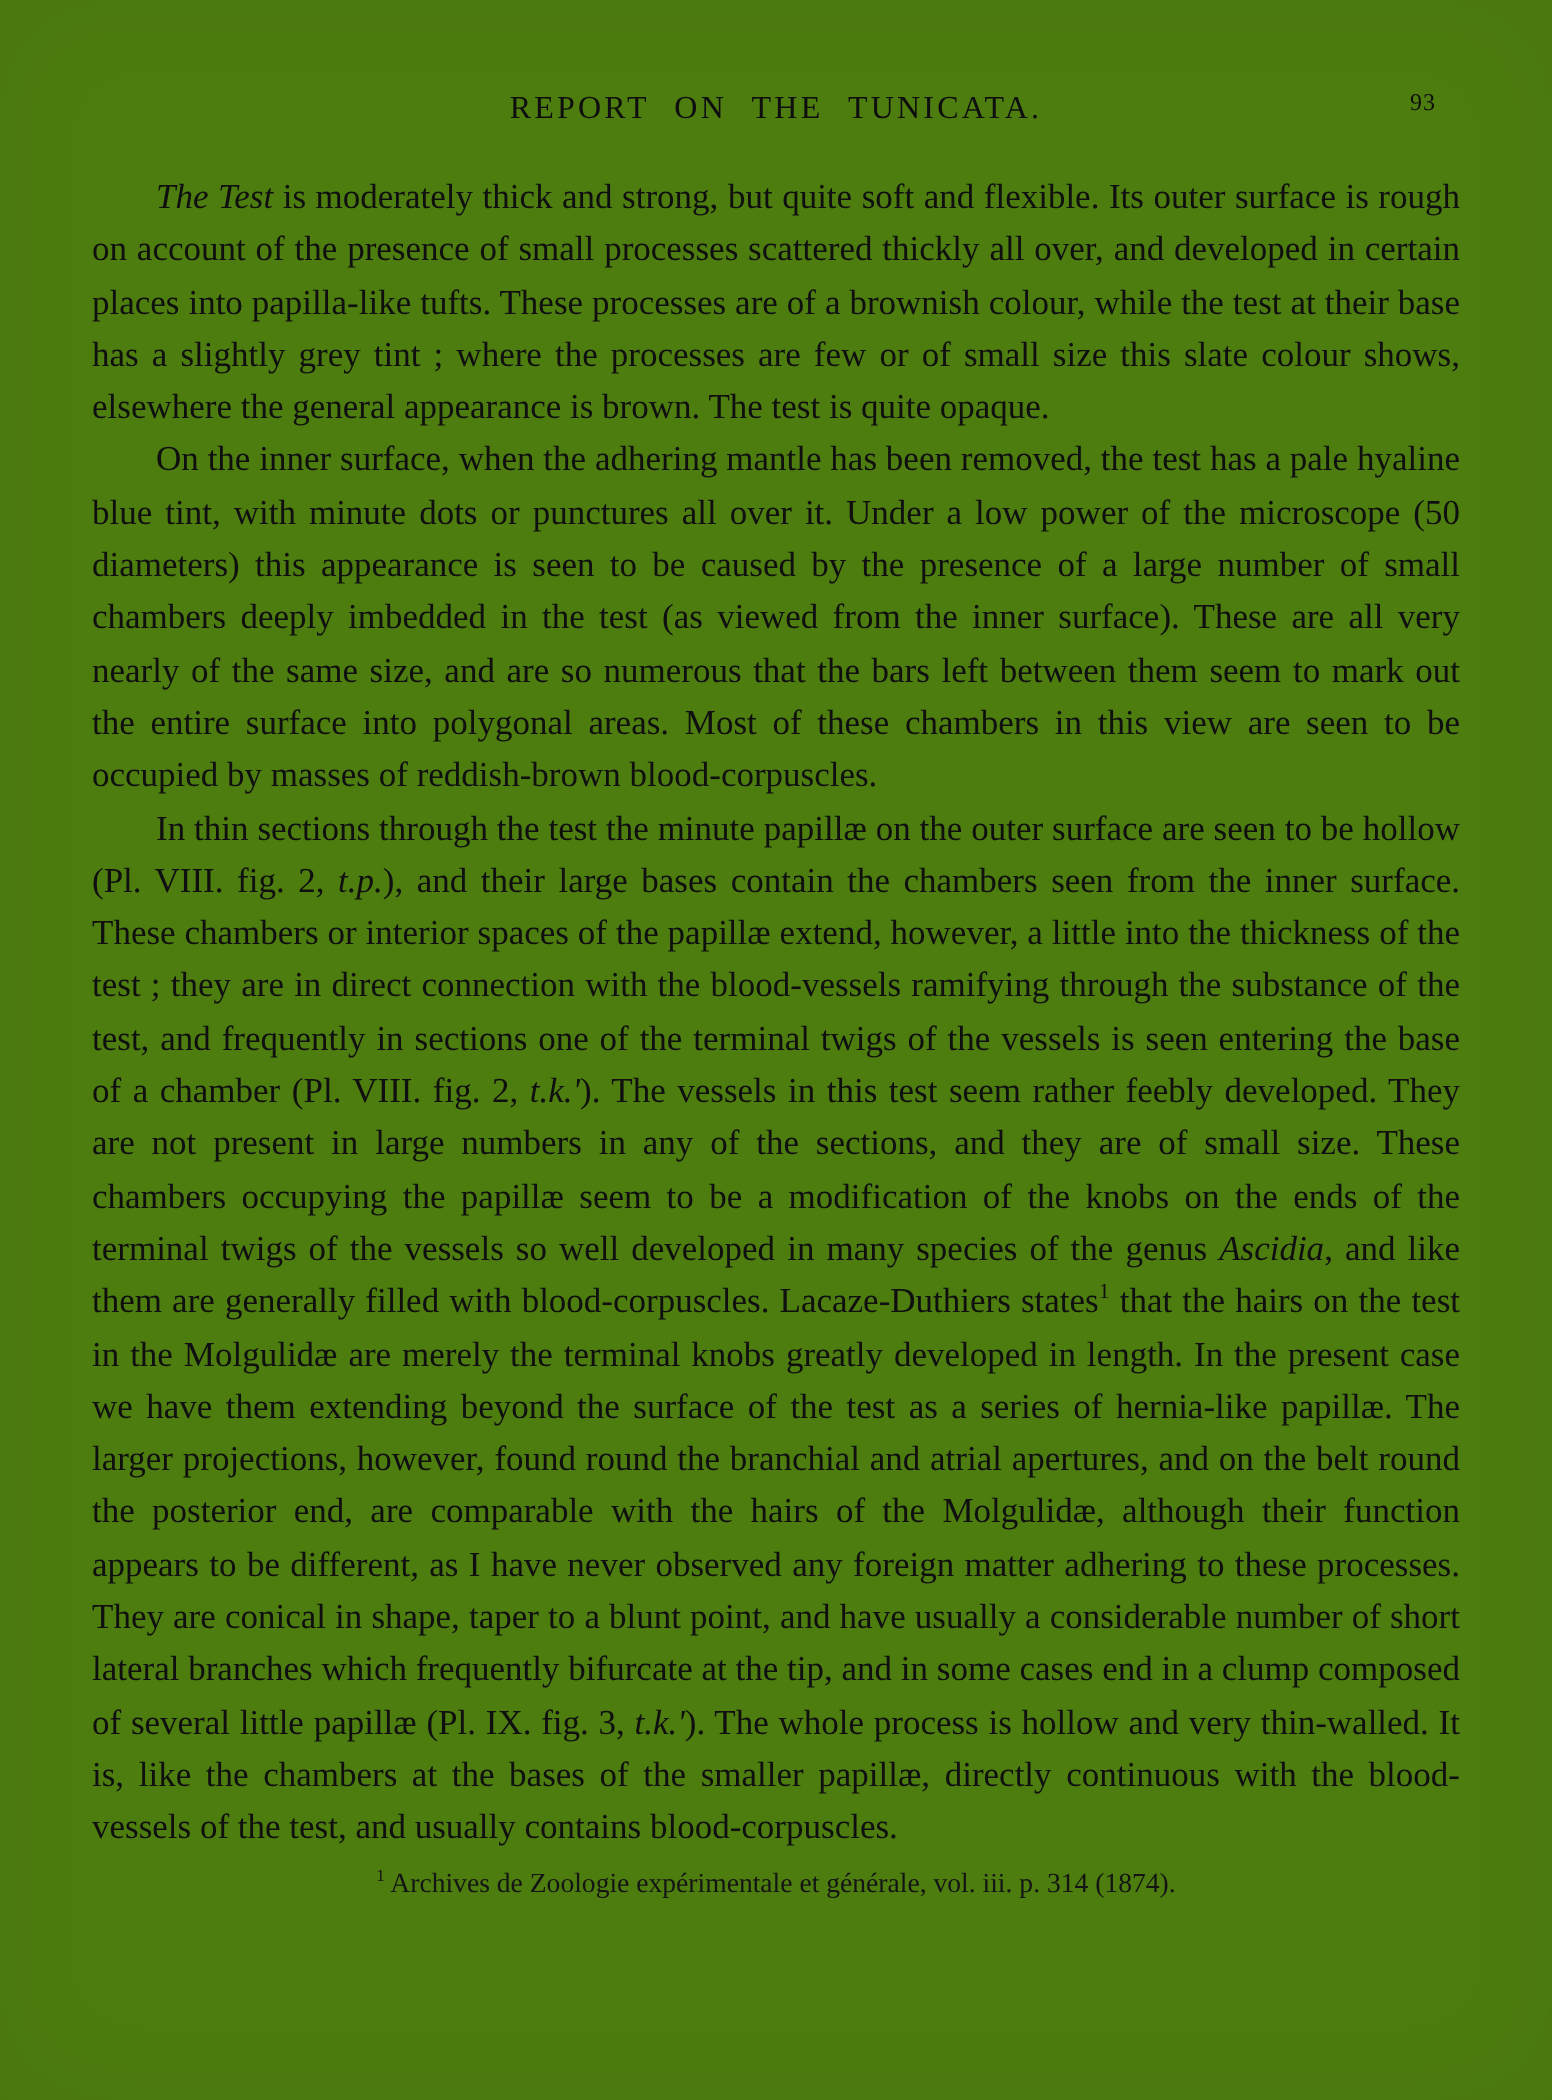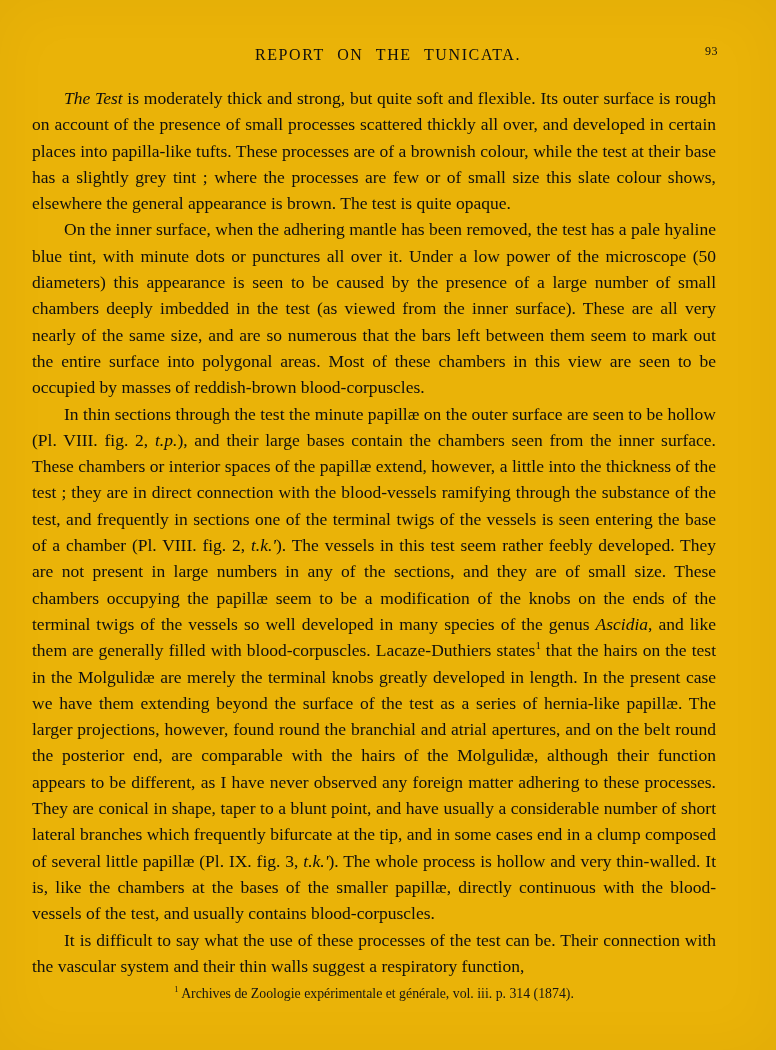--- a/index.html
+++ b/index.html
@@ -1,21 +1,21 @@
 <!DOCTYPE html>
 <html><head>
 <meta charset="utf-8">
 <style>
   html, body { margin: 0; padding: 0; background: #d8d8d8; }
   .page {
     position: relative;
     width: 776px;
     height: 1050px;
     margin: 0 auto;
-    background: #eab308;
+    background: #4d7c0f;
     font-family: "Liberation Serif", "DejaVu Serif", serif;
     color: #101010;
     overflow: hidden;
     box-shadow: inset 0 0 60px rgba(0,0,0,0.04);
   }
   .running-head {
     position: absolute;
     top: 46px;
     left: 0;
     right: 0;
@@ -30,21 +30,21 @@
     position: absolute;
     top: 44px;
     right: 58px;
     font-size: 12px;
     letter-spacing: 0.5px;
     color: #0e0e0e;
   }
   .body-text {
     position: absolute;
     top: 85px;
-    left: 32px;
+    left: 46px;
     width: 684px;
     text-align: justify;
     font-size: 17.5px;
     line-height: 26.3px;
     color: #0f0f0f;
   }
   .body-text p {
     margin: 0;
     padding: 0;
     text-indent: 32px;
@@ -73,19 +73,18 @@
   <div class="page-number">93</div>
 
   <div class="body-text">
 
     <p><i>The Test</i><span> is moderately thick and strong, but quite soft and flexible.  Its outer surface is rough on account of the presence of small processes scattered thickly all over, and developed in certain places into papilla-like tufts.  These processes are of a brownish colour, while the test at their base has a slightly grey tint ; where the processes are few or of small size this slate colour shows, elsewhere the general appearance is brown.  The test is quite opaque.</span></p>
 
     <p><span>On the inner surface, when the adhering mantle has been removed, the test has a pale hyaline blue tint, with minute dots or punctures all over it.  Under a low power of the microscope (50 diameters) this appearance is seen to be caused by the presence of a large number of small chambers deeply imbedded in the test (as viewed from the inner surface). These are all very nearly of the same size, and are so numerous that the bars left between them seem to mark out the entire surface into polygonal areas.  Most of these chambers in this view are seen to be occupied by masses of reddish-brown blood-corpuscles.</span></p>
 
     <p><span>In thin sections through the test the minute papillæ on the outer surface are seen to be hollow (Pl. VIII. fig. 2, </span><i>t.p.</i><span>), and their large bases contain the chambers seen from the inner surface.  These chambers or interior spaces of the papillæ extend, however, a little into the thickness of the test ; they are in direct connection with the blood-vessels ramifying through the substance of the test, and frequently in sections one of the terminal twigs of the vessels is seen entering the base of a chamber (Pl. VIII. fig. 2, </span><i>t.k.'</i><span>).  The vessels in this test seem rather feebly developed.  They are not present in large numbers in any of the sections, and they are of small size.  These chambers occupying the papillæ seem to be a modification of the knobs on the ends of the terminal twigs of the vessels so well developed in many species of the genus </span><i>Ascidia</i><span>, and like them are generally filled with blood-corpuscles.  Lacaze-Duthiers states</span><sup>1</sup><span> that the hairs on the test in the Molgulidæ are merely the terminal knobs greatly developed in length. In the present case we have them extending beyond the surface of the test as a series of hernia-like papillæ.  The larger projections, however, found round the branchial and atrial apertures, and on the belt round the posterior end, are comparable with the hairs of the Molgulidæ, although their function appears to be different, as I have never observed any foreign matter adhering to these processes.  They are conical in shape, taper to a blunt point, and have usually a considerable number of short lateral branches which frequently bifurcate at the tip, and in some cases end in a clump composed of several little papillæ (Pl. IX. fig. 3, </span><i>t.k.'</i><span>).  The whole process is hollow and very thin-walled.  It is, like the chambers at the bases of the smaller papillæ, directly continuous with the blood-vessels of the test, and usually contains blood-corpuscles.</span></p>
 
-    <p><span>It is difficult to say what the use of these processes of the test can be.  Their connection with the vascular system and their thin walls suggest a respiratory function,</span></p>
 
     <div class="footnote"><sup>1</sup> <span>Archives de Zoologie expérimentale et générale, vol. iii. p. 314 (1874).</span></div>
 
   </div>
 
 </div>
 
 </body></html>

